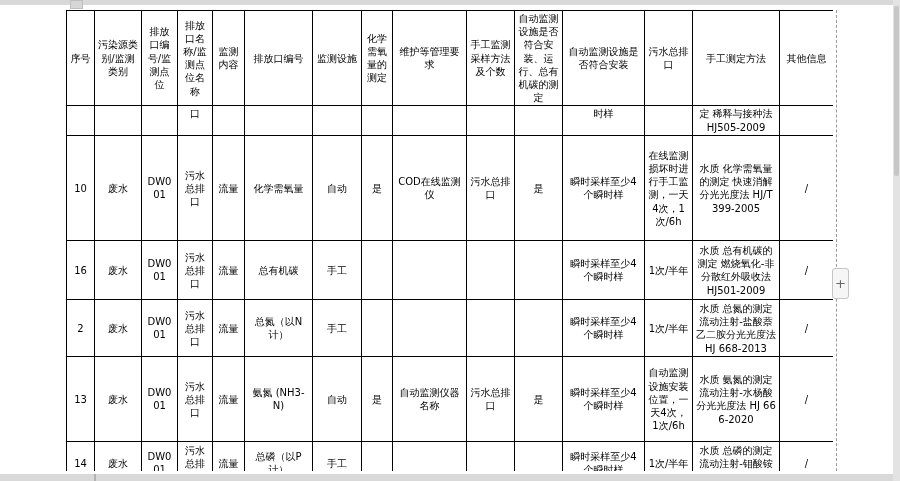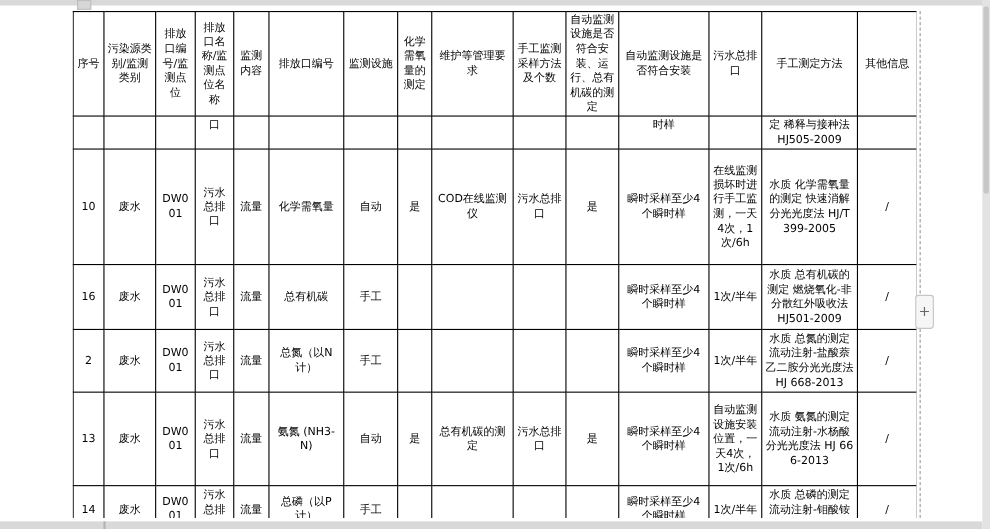--- a/index.html
+++ b/index.html
@@ -150,26 +150,26 @@
           </tr>
           <tr style="height: 85px;">
             <td>13</td>
             <td>废水</td>
             <td>DW001</td>
             <td>污水总排口</td>
             <td>流量</td>
             <td>氨氮 (NH3-N)</td>
             <td>自动</td>
             <td>是</td>
-            <td>总有机碳的测定</td>
+            <td>自动监测仪器名称</td>
             <td>污水总排口</td>
             <td>是</td>
             <td>瞬时采样至少4个瞬时样</td>
             <td>自动监测设施安装位置，一天4次，1次/6h</td>
-            <td>水质 氨氮的测定 流动注射-水杨酸分光光度法 HJ 666-2013</td>
+            <td>水质 氨氮的测定 流动注射-水杨酸分光光度法 HJ 666-2020</td>
             <td>/</td>
           </tr>
           <tr class="cut-row" style="height: 43px;">
             <td>14</td>
             <td>废水</td>
             <td>DW001</td>
             <td>污水总排口</td>
             <td>流量</td>
             <td>总磷（以P计）</td>
             <td>手工</td>

